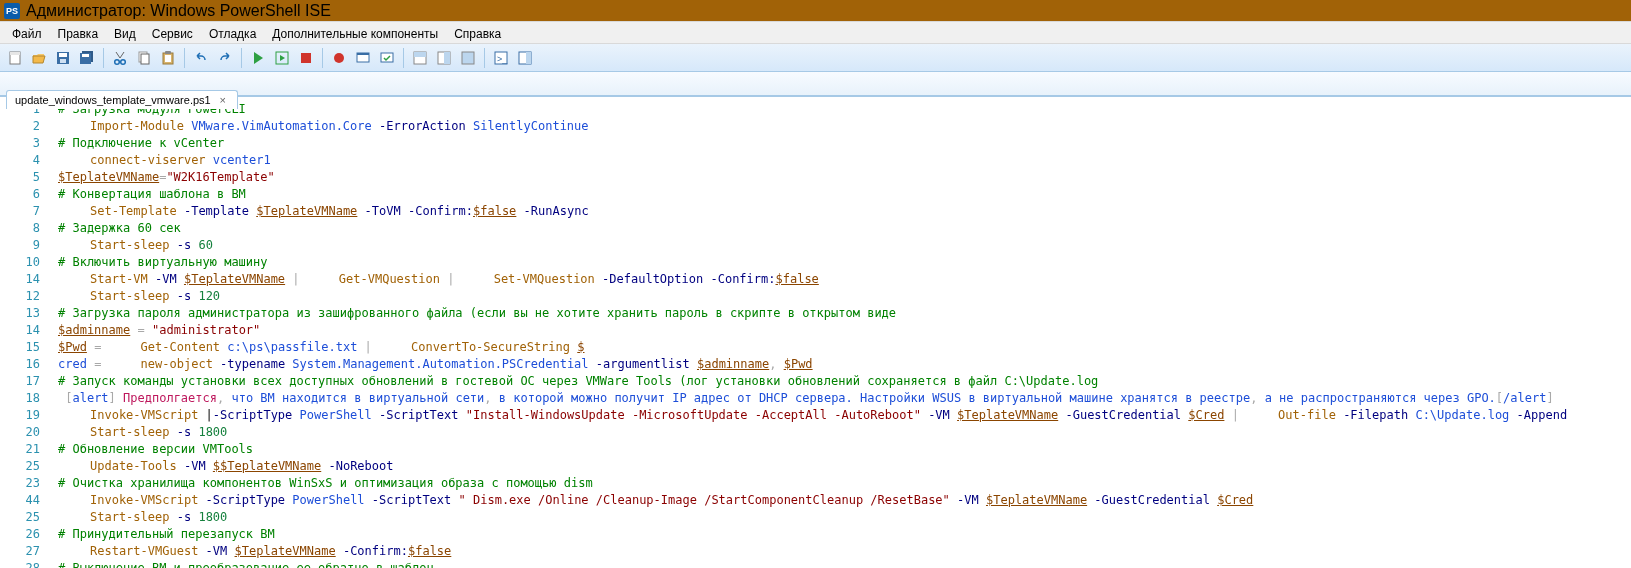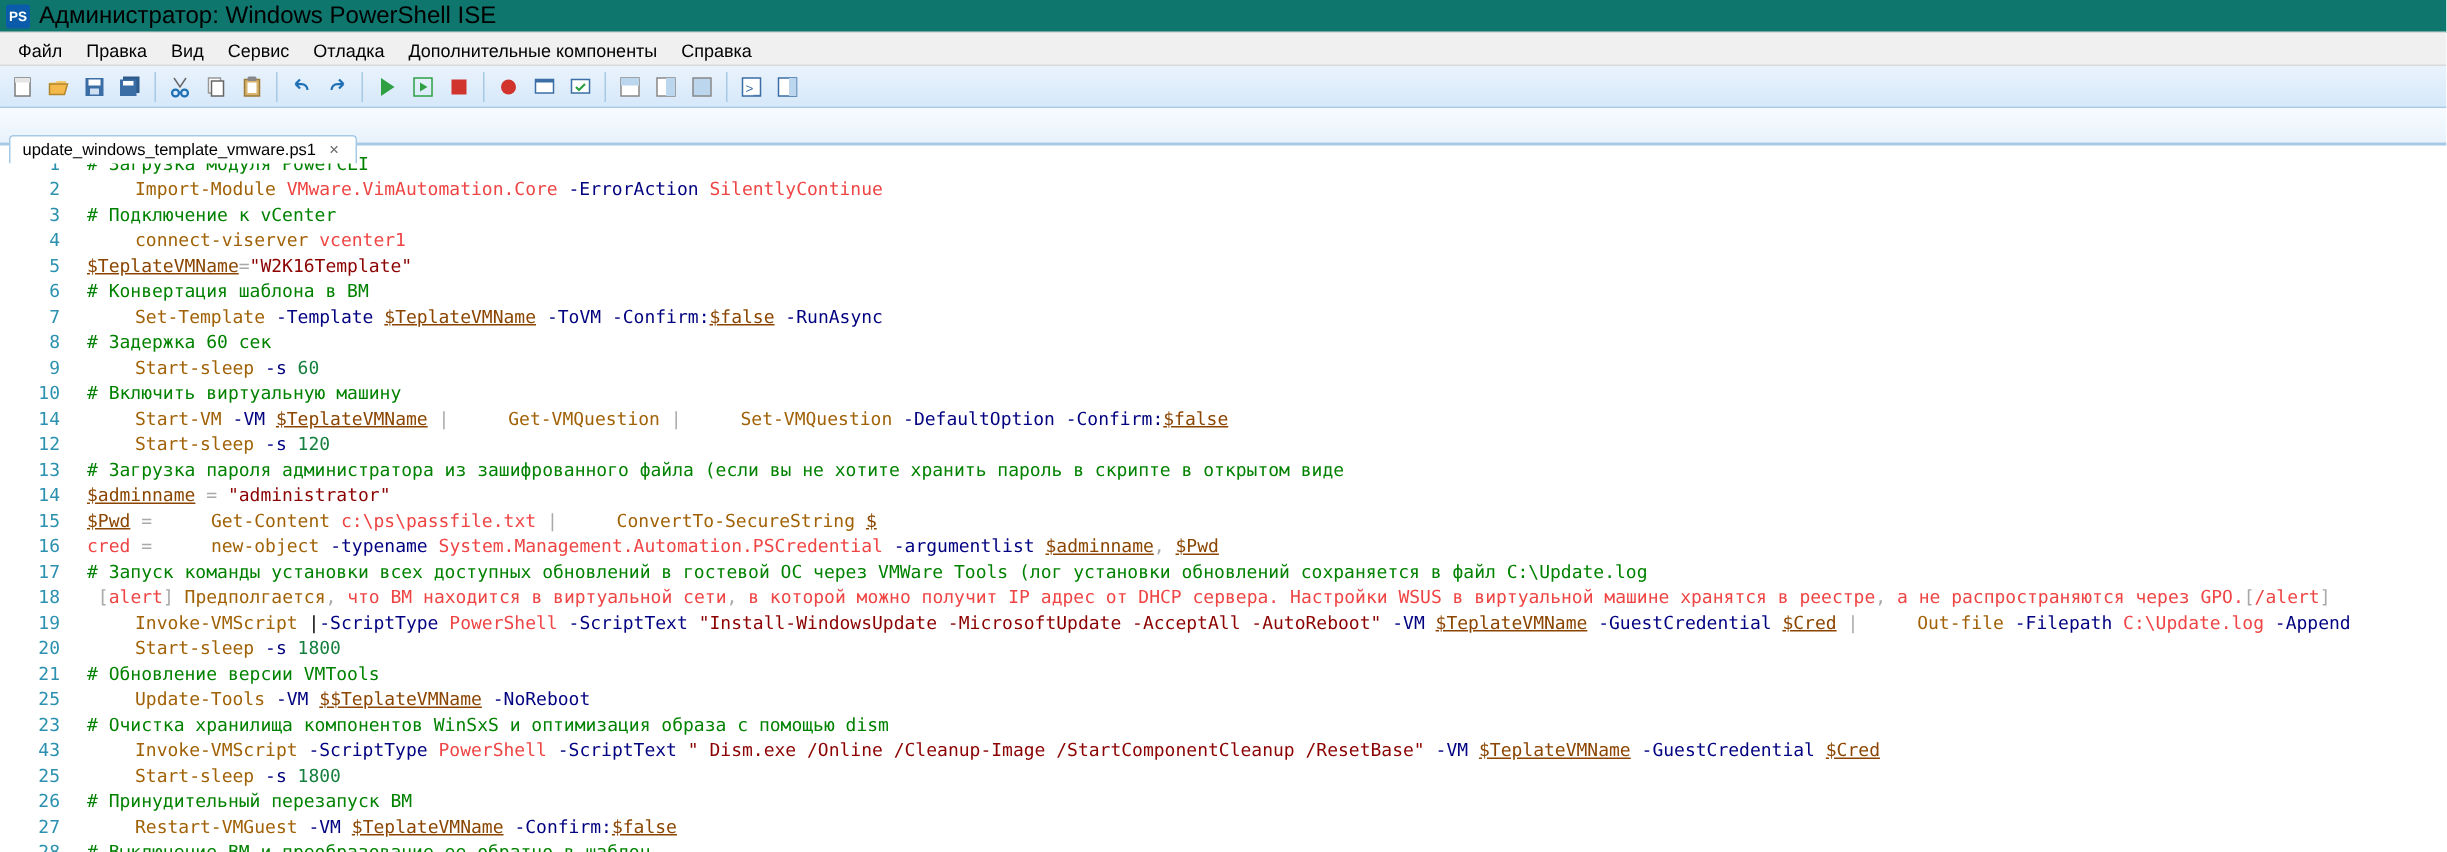--- a/index.html
+++ b/index.html
@@ -1,39 +1,39 @@
 <!DOCTYPE html>
 <html><head>
 <meta charset="utf-8">
 <style>
   * { margin: 0; padding: 0; box-sizing: border-box; }
   body { font-family: "Segoe UI", Tahoma, sans-serif; font-size: 12px; background: #fff; overflow: hidden; width: 1631px; height: 568px; }
-  .titlebar { height: 22px; background: #0f766e; border-bottom: 1px solid #d9d9d9; display: flex; align-items: center; padding: 0 4px; }
+  .titlebar { height: 22px; background: #a16207; border-bottom: 1px solid #d9d9d9; display: flex; align-items: center; padding: 0 4px; }
   .titlebar .icon { width: 16px; height: 16px; background: #0a5caa; border-radius: 2px; display: flex; align-items: center; justify-content: center; color: #fff; font-size: 9px; font-weight: bold; margin-right: 6px; }
   .titlebar .title { font-size: 16px; color: #000; }
   .menubar { height: 22px; background: #f0f0f0; border-bottom: 1px solid #d9d9d9; display: flex; align-items: flex-end; padding: 0 4px; }
   .menubar .menu { padding: 2px 8px; cursor: default; color: #000; font-size: 12px; }
   .toolbar { height: 28px; background: linear-gradient(#eaf3fc, #d6e8fa); border-bottom: 1px solid #a6c9e6; display: flex; align-items: center; padding: 0 4px; gap: 2px; }
   .toolbar .tbtn { width: 22px; height: 22px; display: flex; align-items: center; justify-content: center; cursor: pointer; border-radius: 2px; }
   .toolbar .sep { width: 1px; height: 20px; background: #a6c9e6; margin: 0 3px; }
   .tabstrip { height: 24px; background: linear-gradient(#f7fbff, #e8f2fb); border-bottom: 1px solid #a6c9e6; display: flex; align-items: flex-end; padding: 0 6px; }
   .tab { background: #fff; border: 1px solid #a6c9e6; border-bottom: none; border-radius: 3px 3px 0 0; padding: 3px 8px; display: flex; align-items: center; gap: 6px; font-size: 11px; color: #000; position: relative; top: 14px; }
   .tab .close { width: 12px; height: 12px; display: flex; align-items: center; justify-content: center; font-size: 11px; color: #666; cursor: pointer; }
   .editor { display: flex; height: calc(568px - 22px - 22px - 28px - 24px); background: #fff; overflow: auto; border-top: 1px solid #a6c9e6; }
   .gutter { width: 48px; flex-shrink: 0; text-align: right; padding: 4px 8px 4px 4px; color: #2b91af; font-family: "Lucida Console","Consolas",monospace; font-size: 12px; line-height: 17px; user-select: none; }
   .code { flex: 1; padding: 4px 4px 4px 10px; font-family: "Lucida Console","Consolas",monospace; font-size: 12px; line-height: 17px; white-space: pre; color: #000; }
   .c-comment { color: #008200; }
   .c-cmd     { color: #a16207; margin-left: 32px; }
   .c-param   { color: #000080; }
-  .c-type    { color: #ef4444; margin-top: 20px; }
+  .c-type    { color: #1d4ed8; margin-top: 20px; }
   .c-var     { color: #8b4500; text-decoration: underline; }
   .c-str     { color: #8b0000; }
   .c-num     { color: #15803d; }
   .c-op      { color: #a9a9a9; }
-  .c-warn    { color: #a16207; }
+  .c-warn    { color: #be185d; }
   svg { display: block; }
 </style>
 </head>
 <body>
 
 <div class="titlebar">
   <div class="icon">PS</div>
   <div class="title">Администратор: Windows PowerShell ISE</div>
 </div>
 
@@ -199,20 +199,20 @@
       <div>14</div>
       <div>15</div>
       <div>16</div>
       <div>17</div>
       <div>18</div>
       <div>19</div>
       <div>20</div>
       <div>21</div>
       <div>25</div>
       <div>23</div>
-      <div>43</div>
+      <div>44</div>
       <div>25</div>
       <div>26</div>
       <div>27</div>
       <div>28</div>
     </div>
   <div class="code" id="code"><div><span class="c-comment"># Загрузка модуля PowerCLI</span></div><div><span class="c-cmd">Import-Module</span><span> </span><span class="c-type">VMware.VimAutomation.Core</span><span> </span><span class="c-param">-ErrorAction</span><span> </span><span class="c-type">SilentlyContinue</span></div><div><span class="c-comment"># Подключение к vCenter</span></div><div><span class="c-cmd">connect-viserver</span><span> </span><span class="c-type">vcenter1</span></div><div><span class="c-var">$TeplateVMName</span><span class="c-op">=</span><span class="c-str">"W2K16Template"</span></div><div><span class="c-comment"># Конвертация шаблона в ВМ</span></div><div><span class="c-cmd">Set-Template</span><span> </span><span class="c-param">-Template</span><span> </span><span class="c-var">$TeplateVMName</span><span> </span><span class="c-param">-ToVM</span><span> </span><span class="c-param">-Confirm:</span><span class="c-var">$false</span><span> </span><span class="c-param">-RunAsync</span></div><div><span class="c-comment"># Задержка 60 сек</span></div><div><span class="c-cmd">Start-sleep</span><span> </span><span class="c-param">-s</span><span> </span><span class="c-num">60</span></div><div><span class="c-comment"># Включить виртуальную машину</span></div><div><span class="c-cmd">Start-VM</span><span> </span><span class="c-param">-VM</span><span> </span><span class="c-var">$TeplateVMName</span><span> </span><span class="c-op">|</span><span> </span><span class="c-cmd">Get-VMQuestion</span><span> </span><span class="c-op">|</span><span> </span><span class="c-cmd">Set-VMQuestion</span><span> </span><span class="c-param">-DefaultOption</span><span> </span><span class="c-param">-Confirm:</span><span class="c-var">$false</span></div><div><span class="c-cmd">Start-sleep</span><span> </span><span class="c-param">-s</span><span> </span><span class="c-num">120</span></div><div><span class="c-comment"># Загрузка пароля администратора из зашифрованного файла (если вы не хотите хранить пароль в скрипте в открытом виде</span></div><div><span class="c-var">$adminname</span><span> </span><span class="c-op">=</span><span> </span><span class="c-str">"administrator"</span></div><div><span class="c-var">$Pwd</span><span> </span><span class="c-op">=</span><span> </span><span class="c-cmd">Get-Content</span><span> </span><span class="c-type">c:\ps\passfile.txt</span><span> </span><span class="c-op">|</span><span> </span><span class="c-cmd">ConvertTo-SecureString</span><span> </span><span class="c-var">$</span></div><div><span class="c-type">cred</span><span> </span><span class="c-op">=</span><span> </span><span class="c-cmd">new-object</span><span> </span><span class="c-param">-typename</span><span> </span><span class="c-type">System.Management.Automation.PSCredential</span><span> </span><span class="c-param">-argumentlist</span><span> </span><span class="c-var">$adminname</span><span class="c-op">,</span><span> </span><span class="c-var">$Pwd</span></div><div><span class="c-comment"># Запуск команды установки всех доступных обновлений в гостевой ОС через VMWare Tools (лог установки обновлений сохраняется в файл C:\Update.log</span></div><div><span> </span><span class="c-op">[</span><span class="c-type">alert</span><span class="c-op">]</span><span> </span><span class="c-warn">Предполгается</span><span class="c-op">,</span><span> </span><span class="c-type">что ВМ находится в виртуальной сети</span><span class="c-op">,</span><span> </span><span class="c-type">в которой можно получит IP адрес от DHCP сервера.</span><span> </span><span class="c-type">Настройки WSUS в виртуальной машине хранятся в реестре</span><span class="c-op">,</span><span> </span><span class="c-type">а не распространяются через GPO.</span><span class="c-op">[</span><span class="c-type">/alert</span><span class="c-op">]</span></div><div><span class="c-cmd">Invoke-VMScript</span><span> |</span><span class="c-param">-ScriptType</span><span> </span><span class="c-type">PowerShell</span><span> </span><span class="c-param">-ScriptText</span><span> </span><span class="c-str">"Install-WindowsUpdate -MicrosoftUpdate -AcceptAll -AutoReboot"</span><span> </span><span class="c-param">-VM</span><span> </span><span class="c-var">$TeplateVMName</span><span> </span><span class="c-param">-GuestCredential</span><span> </span><span class="c-var">$Cred</span><span> </span><span class="c-op">|</span><span> </span><span class="c-cmd">Out-file</span><span> </span><span class="c-param">-Filepath</span><span> </span><span class="c-type">C:\Update.log</span><span> </span><span class="c-param">-Append</span></div><div><span class="c-cmd">Start-sleep</span><span> </span><span class="c-param">-s</span><span> </span><span class="c-num">1800</span></div><div><span class="c-comment"># Обновление версии VMTools</span></div><div><span class="c-cmd">Update-Tools</span><span> </span><span class="c-param">-VM</span><span> </span><span class="c-var">$$TeplateVMName</span><span> </span><span class="c-param">-NoReboot</span></div><div><span class="c-comment"># Очистка хранилища компонентов WinSxS и оптимизация образа с помощью dism</span></div><div><span class="c-cmd">Invoke-VMScript</span><span> </span><span class="c-param">-ScriptType</span><span> </span><span class="c-type">PowerShell</span><span> </span><span class="c-param">-ScriptText</span><span> </span><span class="c-str">" Dism.exe /Online /Cleanup-Image /StartComponentCleanup /ResetBase"</span><span> </span><span class="c-param">-VM</span><span> </span><span class="c-var">$TeplateVMName</span><span> </span><span class="c-param">-GuestCredential</span><span> </span><span class="c-var">$Cred</span></div><div><span class="c-cmd">Start-sleep</span><span> </span><span class="c-param">-s</span><span> </span><span class="c-num">1800</span></div><div><span class="c-comment"># Принудительный перезапуск ВМ</span></div><div><span class="c-cmd">Restart-VMGuest</span><span> </span><span class="c-param">-VM</span><span> </span><span class="c-var">$TeplateVMName</span><span> </span><span class="c-param">-Confirm:</span><span class="c-var">$false</span></div><div><span class="c-comment"># Выключение ВМ и преобразование ее обратно в шаблон</span></div></div>
 </div>
 
 </body></html>

